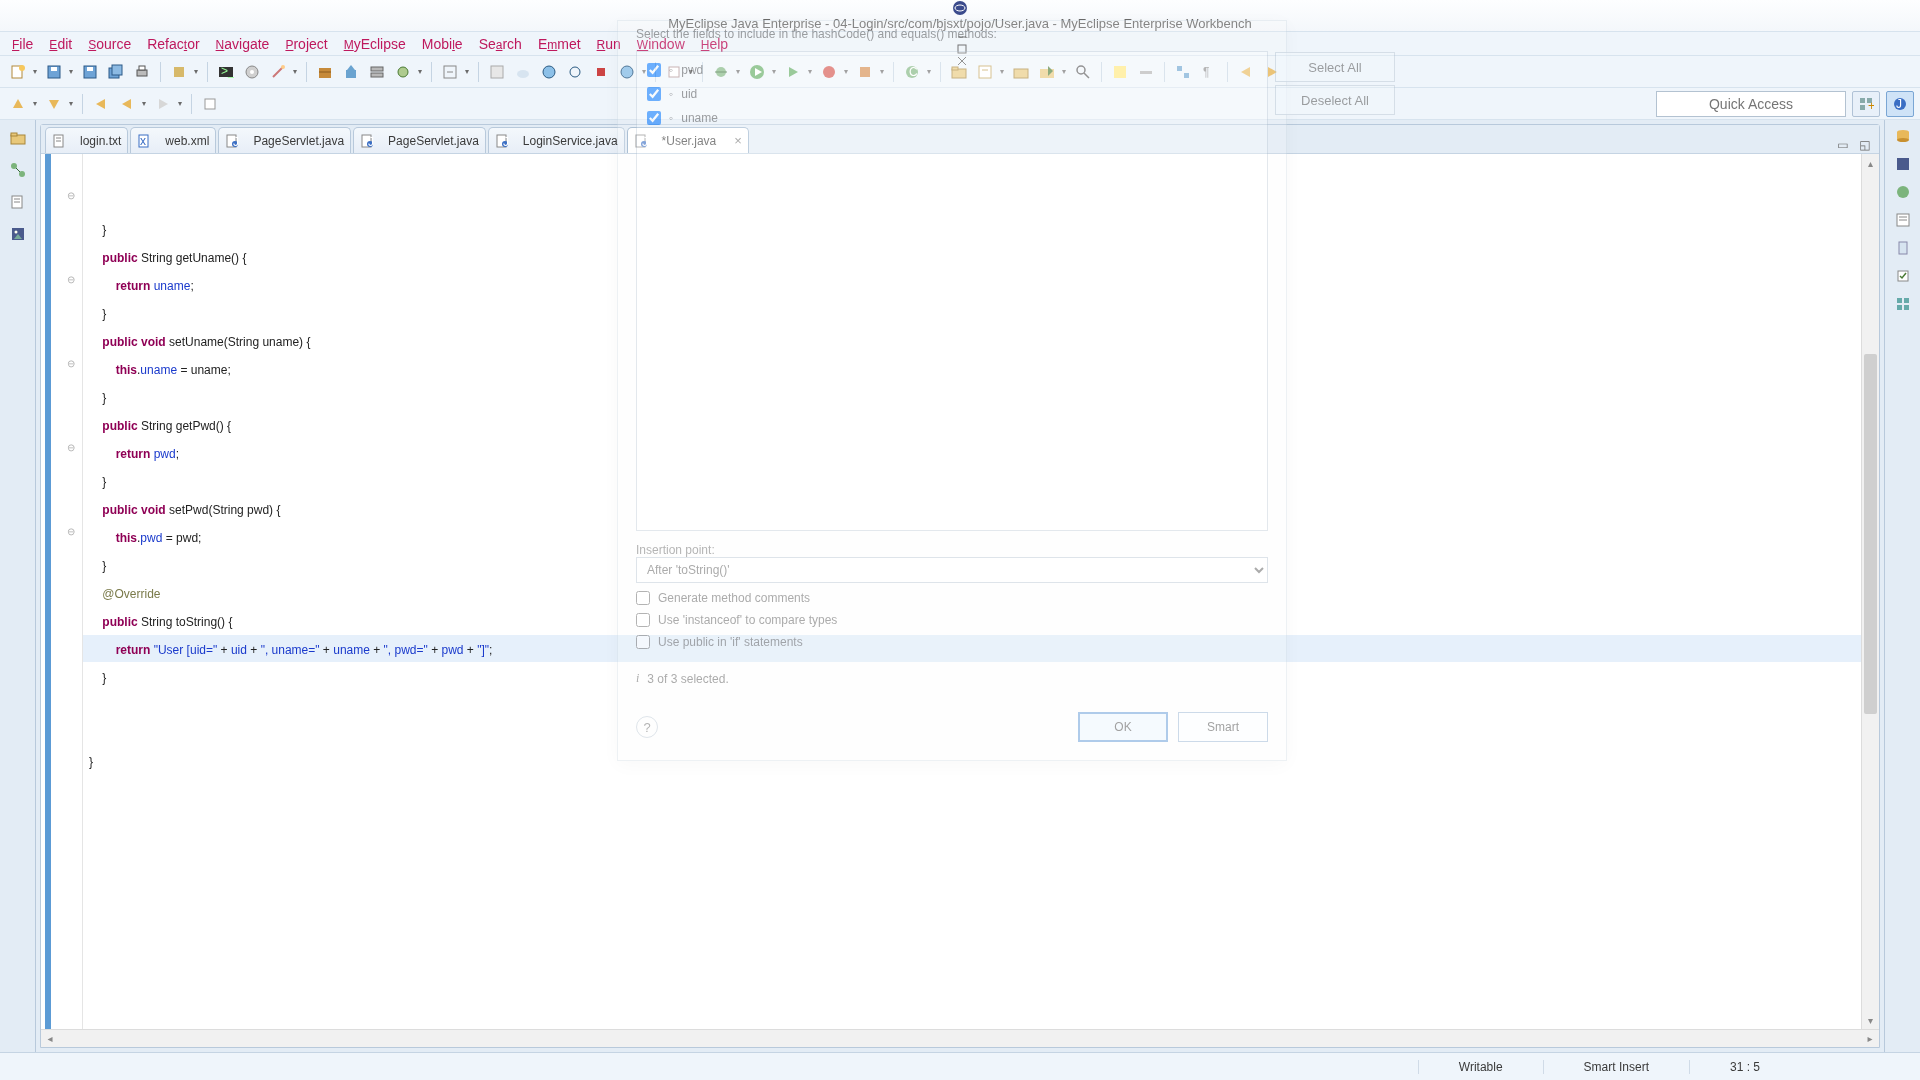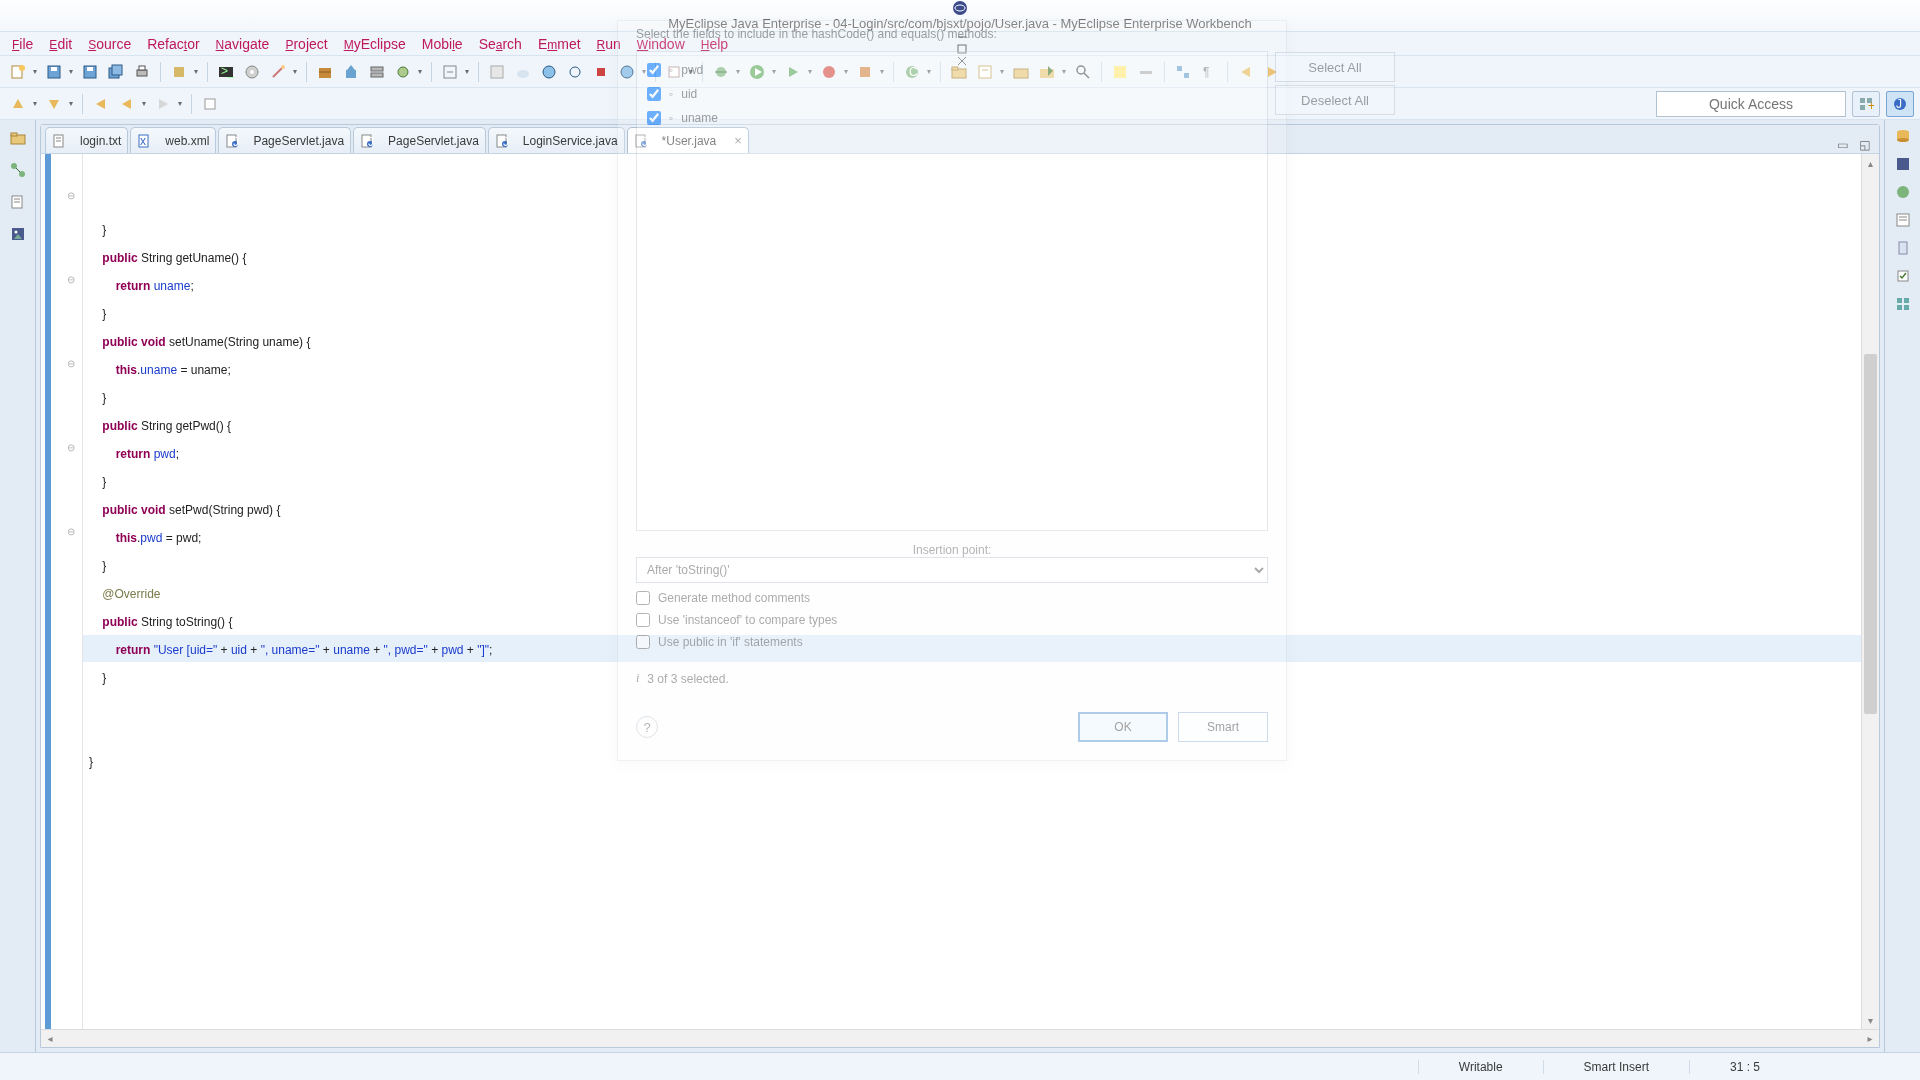--- a/index.html
+++ b/index.html
@@ -67,21 +67,21 @@
 
 .dialog { position:absolute; left:617px; top:20px; width:670px; background:rgba(253,253,253,0.35); border:1px solid rgba(160,180,200,0.35); box-shadow:0 4px 18px rgba(0,0,0,0.06); opacity:0.55; padding-bottom:18px; z-index:50; pointer-events:none; }
 .dialog .dlg-title { height:30px; display:flex; align-items:center; padding:0 10px; font-size:14px; color:#555; gap:8px; }
 .dialog .dlg-title .spacer { flex:1; }
 .dialog .dlg-title .dbtn { width:26px; text-align:center; color:#777; }
 .dialog .dlg-body { padding:6px 18px 0 18px; font-size:13px; color:#555; }
 .dialog .fieldbox { border:1px solid rgba(170,185,200,0.6); background:rgba(255,255,255,0.5); height:480px; margin-top:10px; padding:6px 10px; position:relative; }
 .dialog .fielditem { display:flex; align-items:center; gap:8px; height:24px; color:#555; }
 .dialog .fielditem input[type=checkbox]{ width:14px; height:14px; }
 .dialog .sidebtn { position:absolute; right:-128px; width:120px; height:30px; background:rgba(244,248,252,0.6); border:1px solid rgba(170,185,200,0.7); color:#555; display:flex; align-items:center; justify-content:center; font-size:13px; }
-.dialog .ip-label { margin-top:12px; color:#777;text-align:center; }
+.dialog .ip-label { margin-top:12px; color:#777; }
 .dialog select { width:100%; height:26px; border:1px solid rgba(170,185,200,0.7); background:rgba(255,255,255,0.5); padding:2px 6px; color:#666; }
 .dialog .opt { display:flex; align-items:center; gap:8px; margin-top:8px; color:#666; }
 .dialog .opt input[type=checkbox]{ width:14px;height:14px; }
 .dialog .countrow { display:flex; align-items:center; gap:8px; margin-top:22px; color:#666; }
 .dialog .countrow .info { font-style:italic; font-family:Georgia,serif; }
 .dialog .btnrow { display:flex; gap:10px; justify-content:flex-end; margin-top:26px; padding:0 18px; align-items:center; }
 .dialog .btnrow .help { margin-right:auto; width:22px; height:22px; border:1px solid rgba(170,185,200,0.7); border-radius:50%; display:flex; align-items:center; justify-content:center; color:#777; font-size:13px; }
 .dialog .dlgbtn { width:90px; height:30px; display:flex; align-items:center; justify-content:center; border:1px solid rgba(140,170,205,0.8); background:rgba(250,252,255,0.7); color:#555; }
 .dialog .dlgbtn.primary { border:2px solid rgba(80,140,210,0.8); background:rgba(235,245,255,0.8);margin-left:8px; }
 

